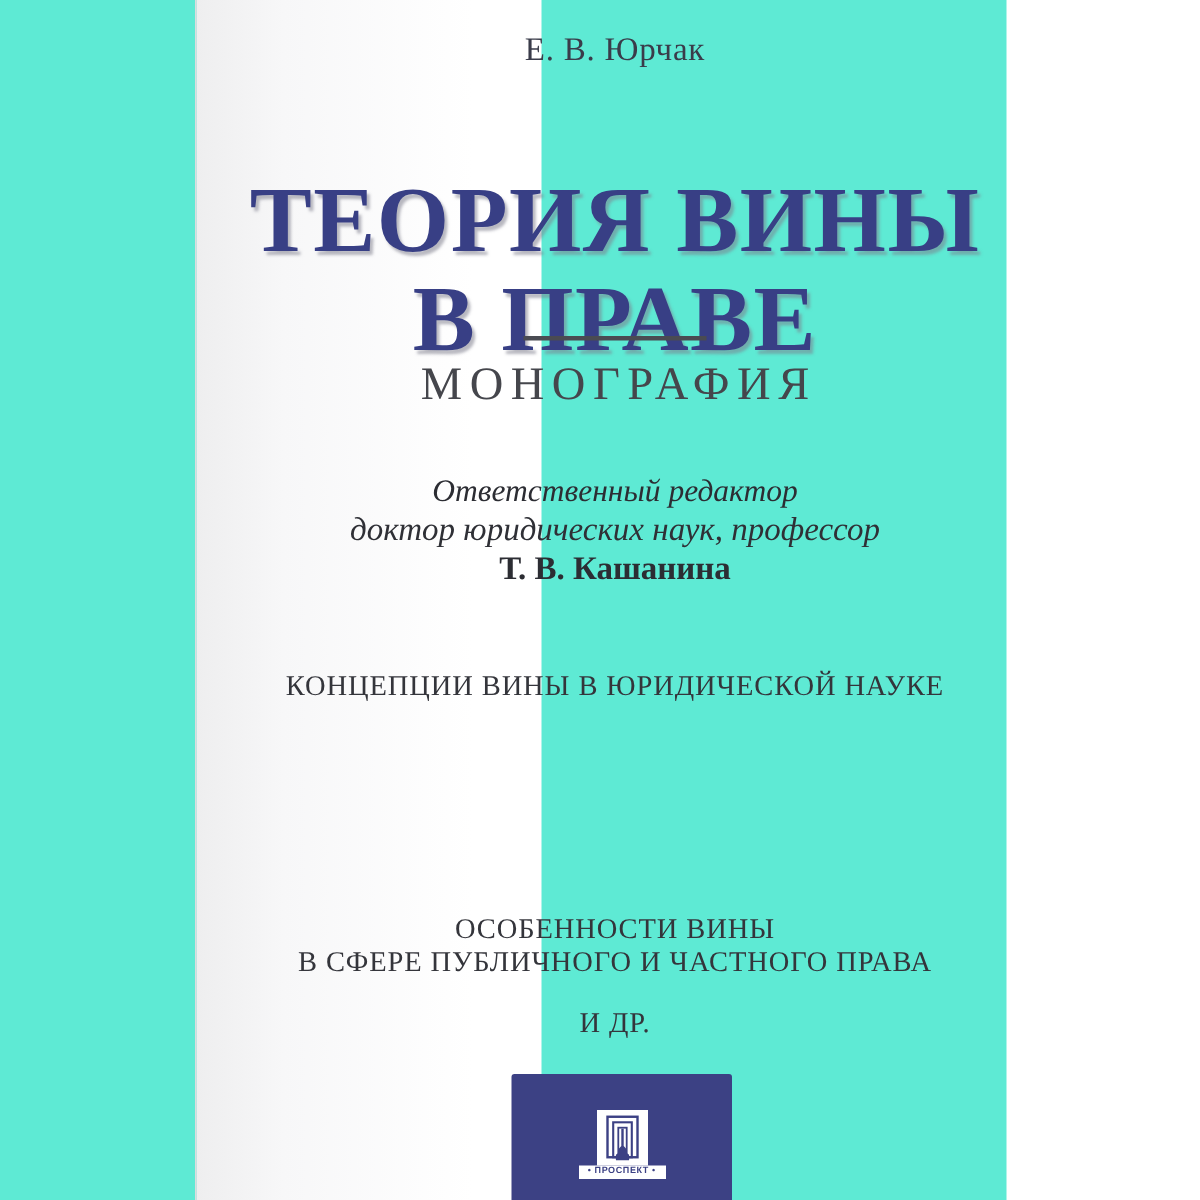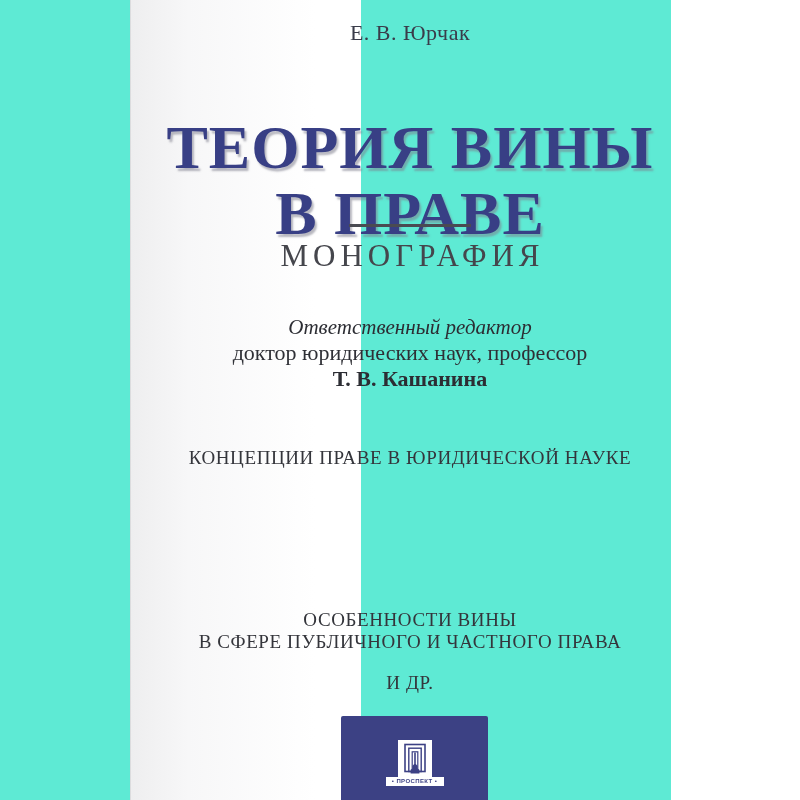--- a/index.html
+++ b/index.html
@@ -68,20 +68,21 @@
     top: 315px;
     font-size: 21px;
     font-weight: 400;
     font-style: italic;
     color: #2c2d33;
   }
   .editor-degree {
     top: 340px;
     font-size: 22px;
     color: #2f3036;
+    font-style: italic;
   }
   .editor-name {
     top: 366px;
     font-size: 22px;
     font-weight: 700;
     color: #2c2d33;
   }
   .topic {
     font-size: 19px;
     line-height: 21.5px;
@@ -144,21 +145,21 @@
     <div class="rule"></div>
 
     <div class="abs monograph">МОНОГРАФИЯ</div>
 
     <div class="abs editor-role">Ответственный редактор</div>
 
     <div class="abs editor-degree">доктор юридических наук, профессор</div>
 
     <div class="abs editor-name">Т. В. Кашанина</div>
 
-    <div class="abs topic" style="top:447px">КОНЦЕПЦИИ ПРАВЕ В ЮРИДИЧЕСКОЙ НАУКЕ</div>
+    <div class="abs topic" style="top:447px">КОНЦЕПЦИИ ВИНЫ В ЮРИДИЧЕСКОЙ НАУКЕ</div>
 
 
 
 
     <div class="abs topic" style="top:609px">ОСОБЕННОСТИ ВИНЫ
 В СФЕРЕ ПУБЛИЧНОГО И ЧАСТНОГО ПРАВА</div>
 
     <div class="abs topic" style="top:672px">И ДР.</div>
   </div>
 

